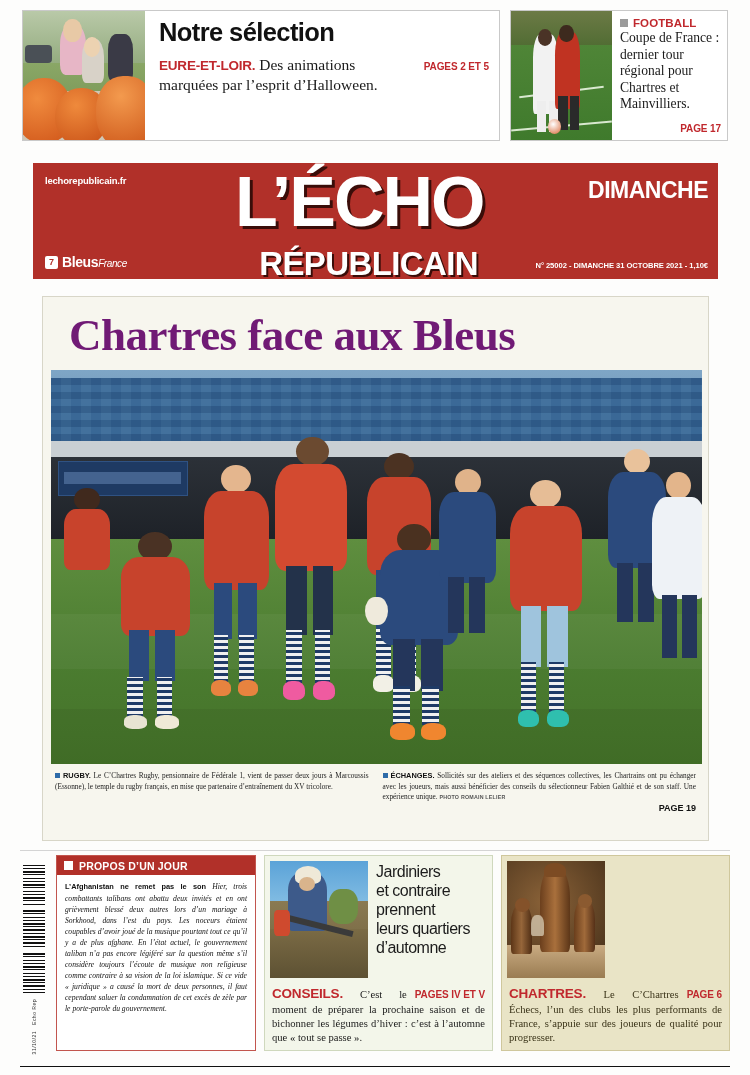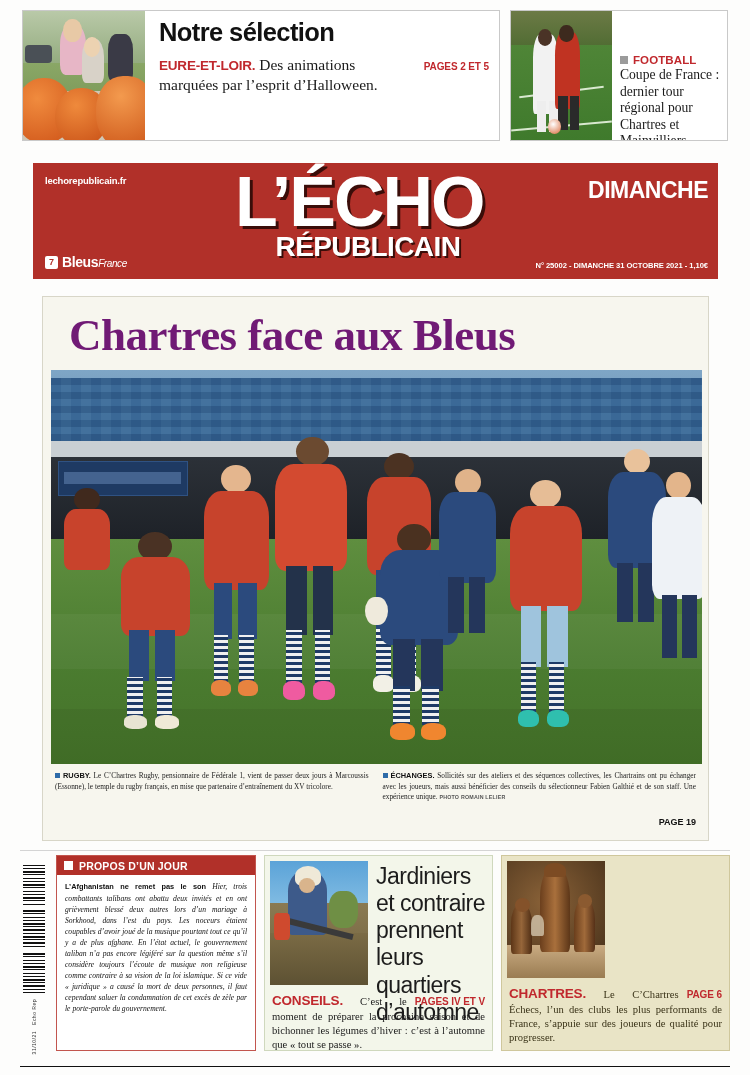--- a/index.html
+++ b/index.html
@@ -100,21 +100,20 @@
     flex: 0 0 101px;
     position: relative;
     overflow: hidden;
     background: #4e7a34;
   }
   .teaser-side-text {
     flex: 1;
     padding: 6px 6px 4px 8px;
     display: flex;
     flex-direction: column;
-    margin-top: 37px;
   }
   .sec-label {
     display: flex;
     align-items: center;
     gap: 5px;
     margin-bottom: 1px;
   }
   .sec-square {
     width: 8px; height: 8px;
     background: #9b9b9b;
@@ -201,25 +200,25 @@
     font-weight: bold;
     font-size: 70px;
     line-height: 0.95;
     color: #ffffff;
     letter-spacing: -2px;
     text-shadow: 3px 3px 0 #3a0d09;
     white-space: nowrap;
   }
   .mast-repub {
     position: absolute;
-    left: 50%; top: 70px;
+    left: 50%; top: 84px;
     transform: translateX(-48%);
     font-family: "Liberation Sans", sans-serif;
     font-weight: bold;
-    font-size: 28px;
+    font-size: 33px;
     line-height: 1;
     color: #ffffff;
     letter-spacing: -0.6px;
     text-shadow: 2px 2px 0 #3a0d09;
     white-space: nowrap;
   }
   .mast-right {
     flex: 0 0 150px;
     padding: 14px 10px 9px 0;
     display: flex;
@@ -296,21 +295,21 @@
   }
   .cap-credit {
     font-family: "Liberation Sans", sans-serif;
     font-weight: bold;
     font-size: 5.3px;
     color: #555;
     letter-spacing: 0.2px;
   }
   .cap-page {
     text-align: right;
-    margin-top: 14px;
+    margin-top: 0;
     font-family: "Liberation Sans", sans-serif;
     font-weight: bold;
     font-size: 9px;
     color: #111;
   }
 
   
   .bottom-row {
     position: absolute;
     left: 0; top: 855px;
@@ -423,21 +422,21 @@
   .promo-photo {
     flex: 0 0 98px;
     position: relative;
     overflow: hidden;
     background: #7b9a4e;
   }
   .promo-photo-chess { background: #6b4a28; }
   .promo-hl {
     flex: 1;
     font-family: "Liberation Sans", sans-serif;
-    font-size: 23px;
+    font-size: 16px;
     line-height: 1.18;
     letter-spacing: -0.5px;
     color: #1c1c1c;
     padding-top: 2px;
   }
   .promo-hl-olive { color: #4c4421; }
   .promo-body {
     margin-top: 7px;
     font-family: "Liberation Serif", serif;
     font-size: 10.6px;

